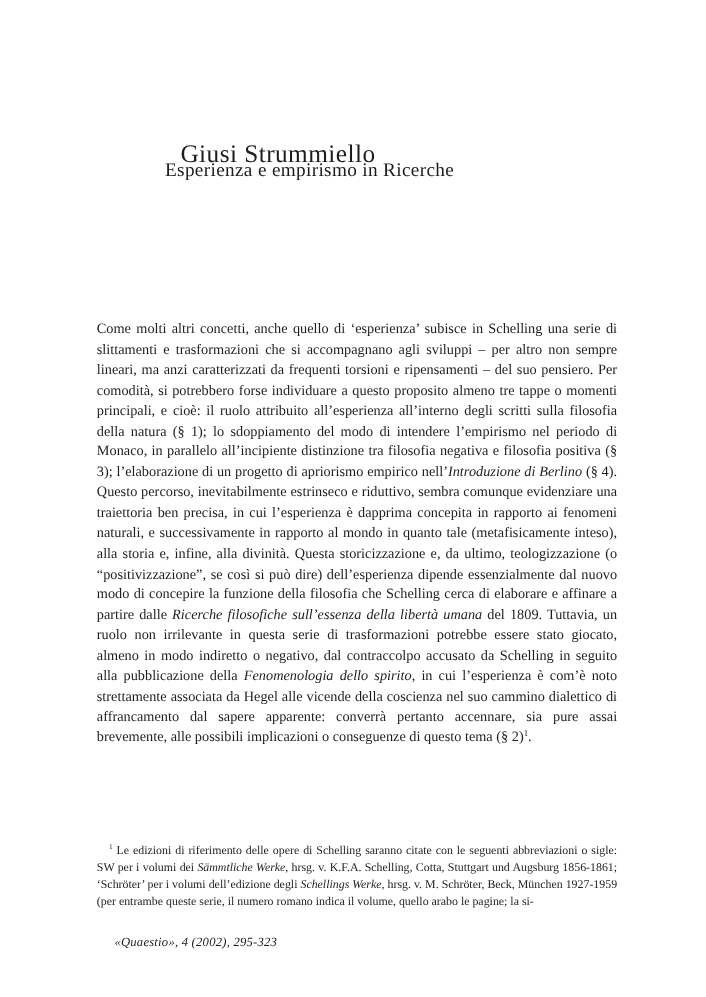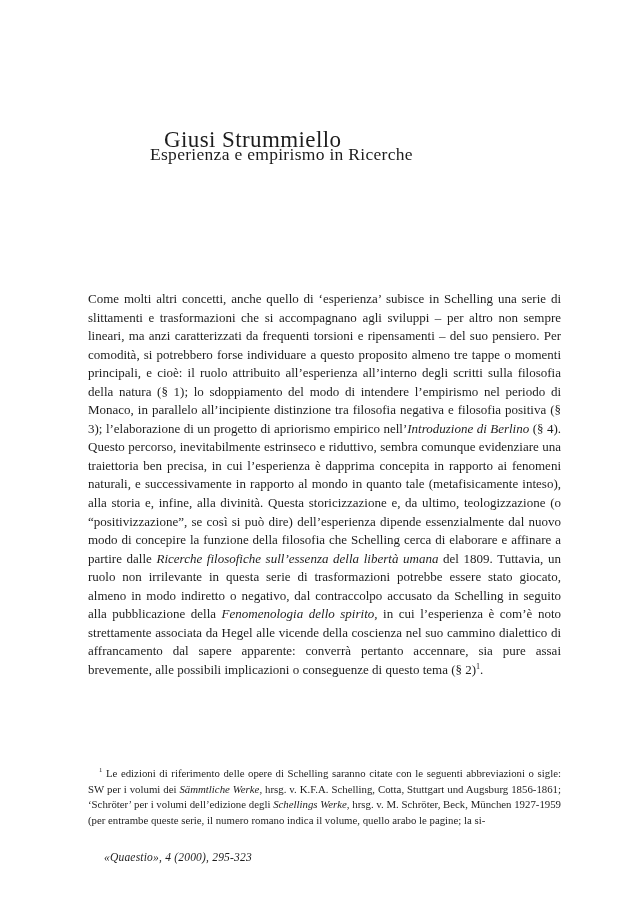--- a/index.html
+++ b/index.html
@@ -79,15 +79,15 @@
 <div class="page">
 
   <div class="author">Giusi Strummiello</div>
 
   <h1 class="title">Esperienza e empirismo in Ricerche</h1>
 
   <p class="body-text"><span>Come molti altri concetti, anche quello di ‘esperienza’ subisce in Schelling una serie di slittamenti e trasformazioni che si accompagnano agli sviluppi – per altro non sempre lineari, ma anzi caratterizzati da frequenti torsioni e ripensamenti – del suo pensiero. Per comodità, si potrebbero forse individuare a questo proposito almeno tre tappe o momenti principali, e cioè: il ruolo attribuito all’esperienza all’interno degli scritti sulla filosofia della natura (§ 1); lo sdoppiamento del modo di intendere l’empirismo nel periodo di Monaco, in parallelo all’incipiente distinzione tra filosofia negativa e filosofia positiva (§ 3); l’elaborazione di un progetto di apriorismo empirico nell’</span><span class="italic">Introduzione di Berlino</span><span> (§ 4). Questo percorso, inevitabilmente estrinseco e riduttivo, sembra comunque evidenziare una traiettoria ben precisa, in cui l’esperienza è dapprima concepita in rapporto ai fenomeni naturali, e successivamente in rapporto al mondo in quanto tale (metafisicamente inteso), alla storia e, infine, alla divinità. Questa storicizzazione e, da ultimo, teologizzazione (o “positivizzazione”, se così si può dire) dell’esperienza dipende essenzialmente dal nuovo modo di concepire la funzione della filosofia che Schelling cerca di elaborare e affinare a partire dalle </span><span class="italic">Ricerche filosofiche sull’essenza della libertà umana</span><span> del 1809. Tuttavia, un ruolo non irrilevante in questa serie di trasformazioni potrebbe essere stato giocato, almeno in modo indiretto o negativo, dal contraccolpo accusato da Schelling in seguito alla pubblicazione della </span><span class="italic">Fenomenologia dello spirito</span><span>, in cui l’esperienza è com’è noto strettamente associata da Hegel alle vicende della coscienza nel suo cammino dialettico di affrancamento dal sapere apparente: converrà pertanto accennare, sia pure assai brevemente, alle possibili implicazioni o conseguenze di questo tema (§ 2)</span><sup class="fn-mark">1</sup><span>.</span></p>
 
   <div class="footnote"><sup class="fn-mark">1</sup><span> Le edizioni di riferimento delle opere di Schelling saranno citate con le seguenti abbreviazioni o sigle: SW per i volumi dei </span><span class="italic">Sämmtliche Werke</span><span>, hrsg. v. K.F.A. Schelling, Cotta, Stuttgart und Augsburg 1856-1861; ‘Schröter’ per i volumi dell’edizione degli </span><span class="italic">Schellings Werke</span><span>, hrsg. v. M. Schröter, Beck, München 1927-1959 (per entrambe queste serie, il numero romano indica il volume, quello arabo le pagine; la si-</span></div>
 
-  <div class="page-footer">«Quaestio», 4 (2000), 295-323</div>
+  <div class="page-footer">«Quaestio», 4 (2002), 295-323</div>
 
 </div>
 
 </body></html>

